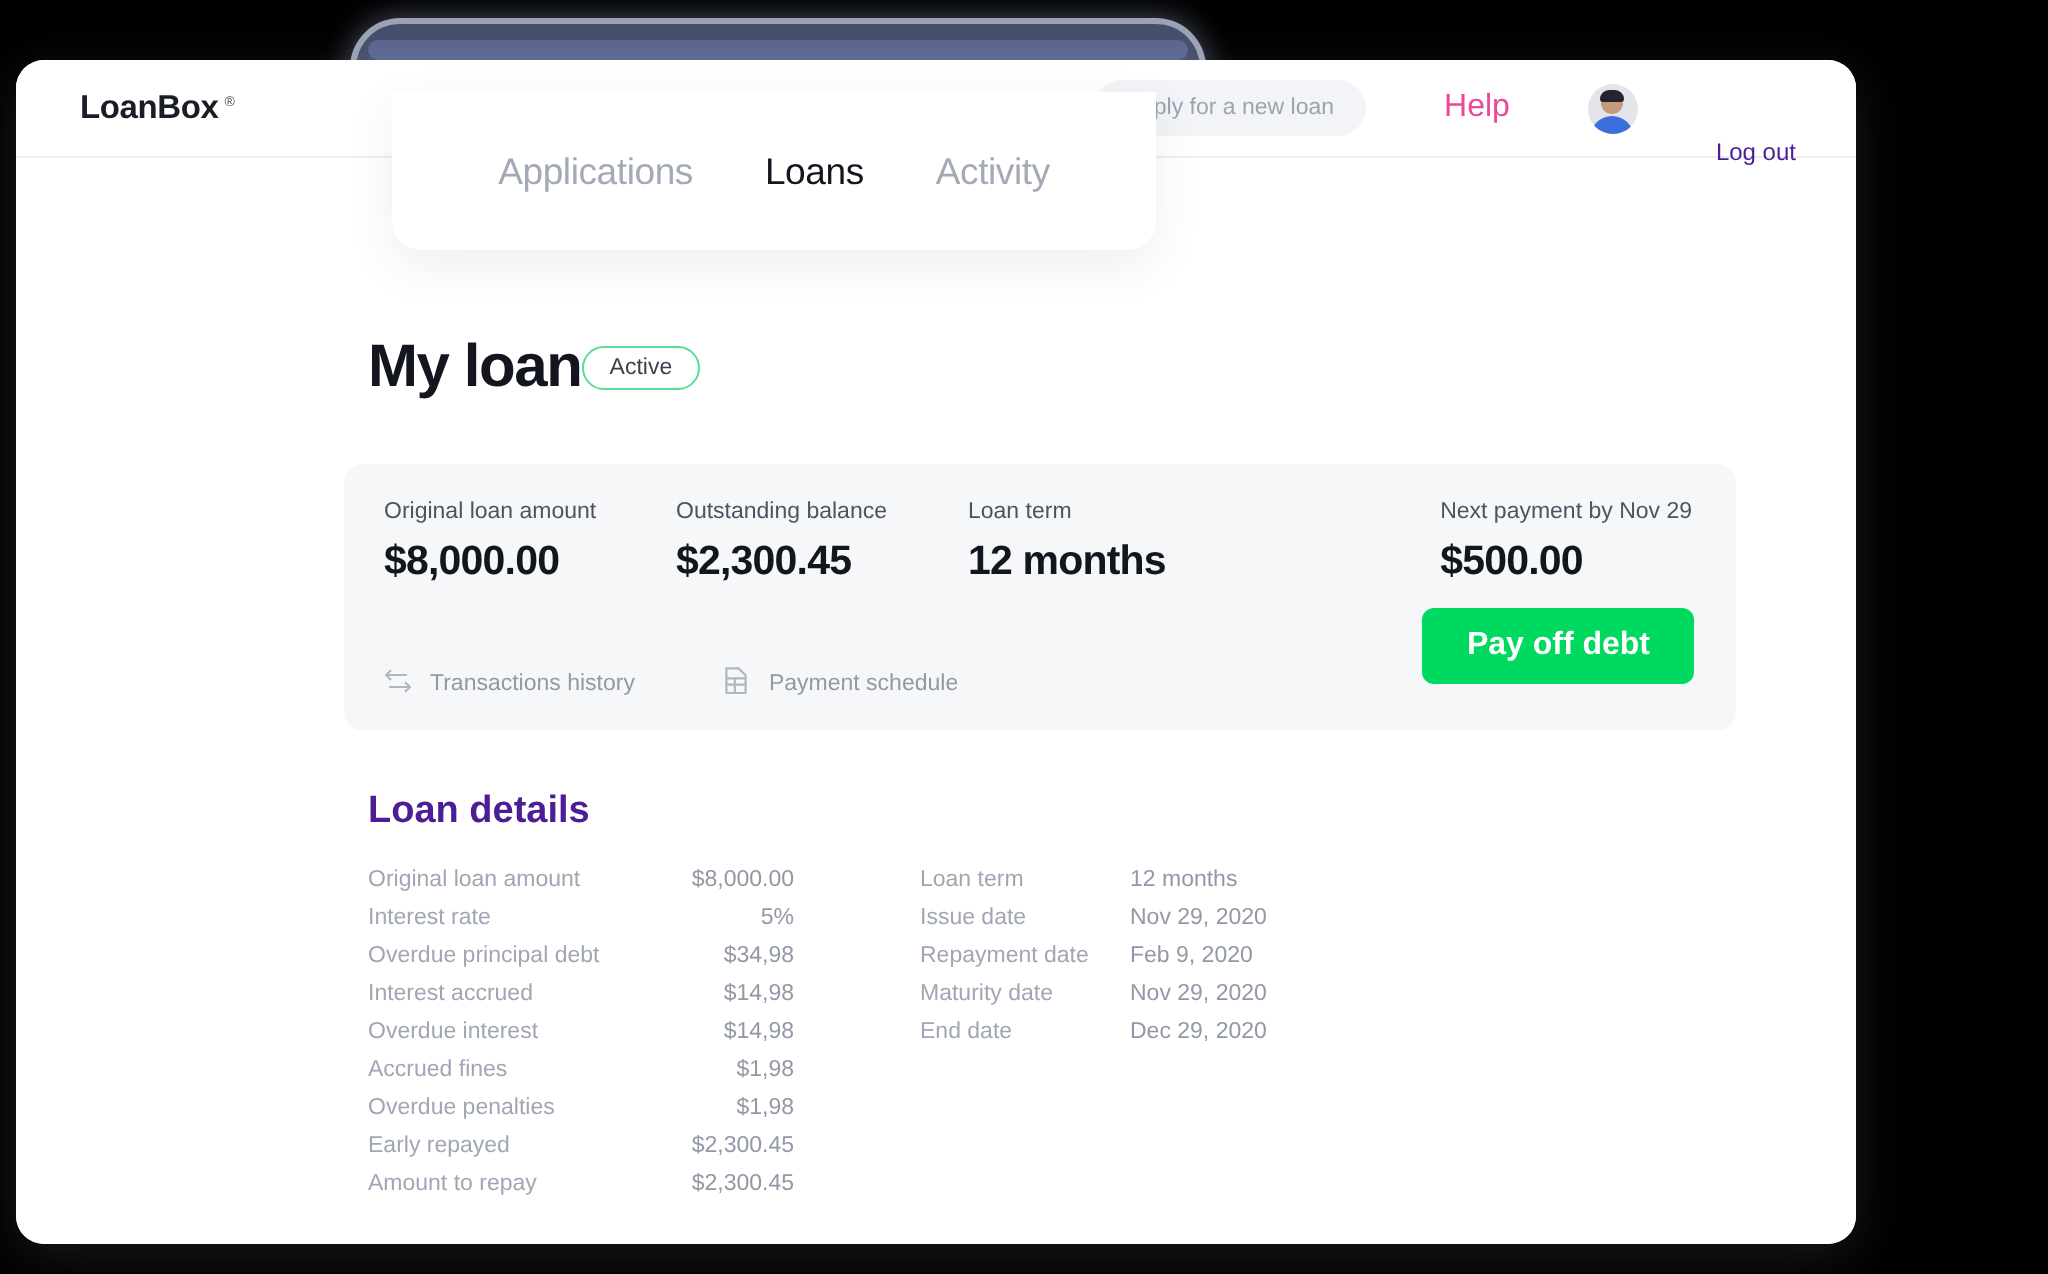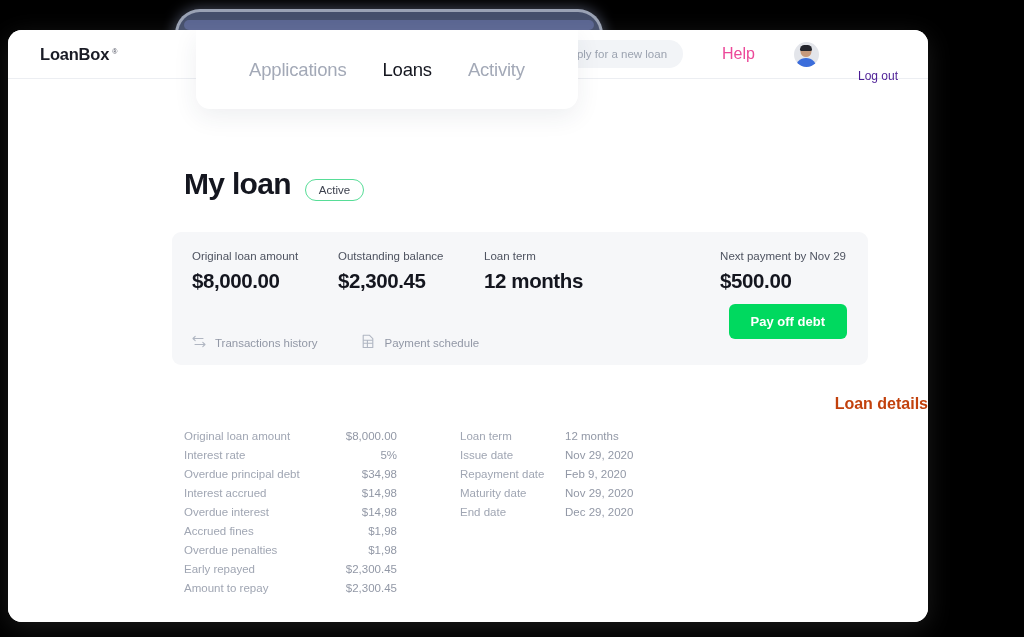--- a/index.html
+++ b/index.html
@@ -145,21 +145,21 @@
     color: #4c1d95;
     text-decoration: none;
     cursor: pointer;
     margin-top: 44px;
   }
 
   
   .nav-card {
     position: absolute;
     left: 188px;
-    top: 0px;
+    top: 16px;
     width: 382px;
     height: 79px;
     background: #ffffff;
     border-radius: 0 0 14px 14px;
     box-shadow: 0 8px 24px rgba(40,50,80,.08);
     display: flex;
     align-items: center;
     justify-content: center;
     gap: 36px;
     z-index: 5;
@@ -179,22 +179,21 @@
   
   .page {
     padding: 0 0 0 0;
     position: relative;
     height: 542px;
     background: #ffffff;
   }
 
   .title-row {
     display: flex;
-    align-items: flex-end;
-    gap: 14px;
+    align-items: center;
     margin: 88px 0 0 176px;
   }
   .page-title {
     font-size: 30px;
     font-weight: bold;
     color: #14161f;
     letter-spacing: -0.7px;
   }
   .status-badge {
     border: 1.4px solid #57dd97;
@@ -242,21 +241,21 @@
 
   .pay-btn {
     position: absolute;
     right: 21px;
     top: 72px;
     background: #00d95f;
     color: #ffffff;
     border: none;
     border-radius: 6px;
     padding: 10px 22px;
-    font-size: 13px;
+    font-size: 16px;
     font-weight: bold;
     font-family: inherit;
     cursor: pointer;
     white-space: nowrap;
   }
 
   .card-links {
     position: absolute;
     left: 20px;
     bottom: 14px;
@@ -272,25 +271,24 @@
     cursor: pointer;
     text-decoration: none;
   }
   .card-link svg { flex: 0 0 auto; }
 
   
   .details {
     margin: 30px 0 0 176px;
   }
   .details-title {
-    font-size: 16px;
+    font-size: 19px;
     font-weight: bold;
-    color: #c2410c;
+    color: #4c1d95;
     margin-bottom: 14px;
-    text-align: right;
   }
   .details-cols {
     display: flex;
   }
   .details-col { position: relative; }
   .details-col.left { width: 213px; }
   .details-col.right { width: 200px; margin-left: 63px; }
 
   .detail-row {
     display: flex;

